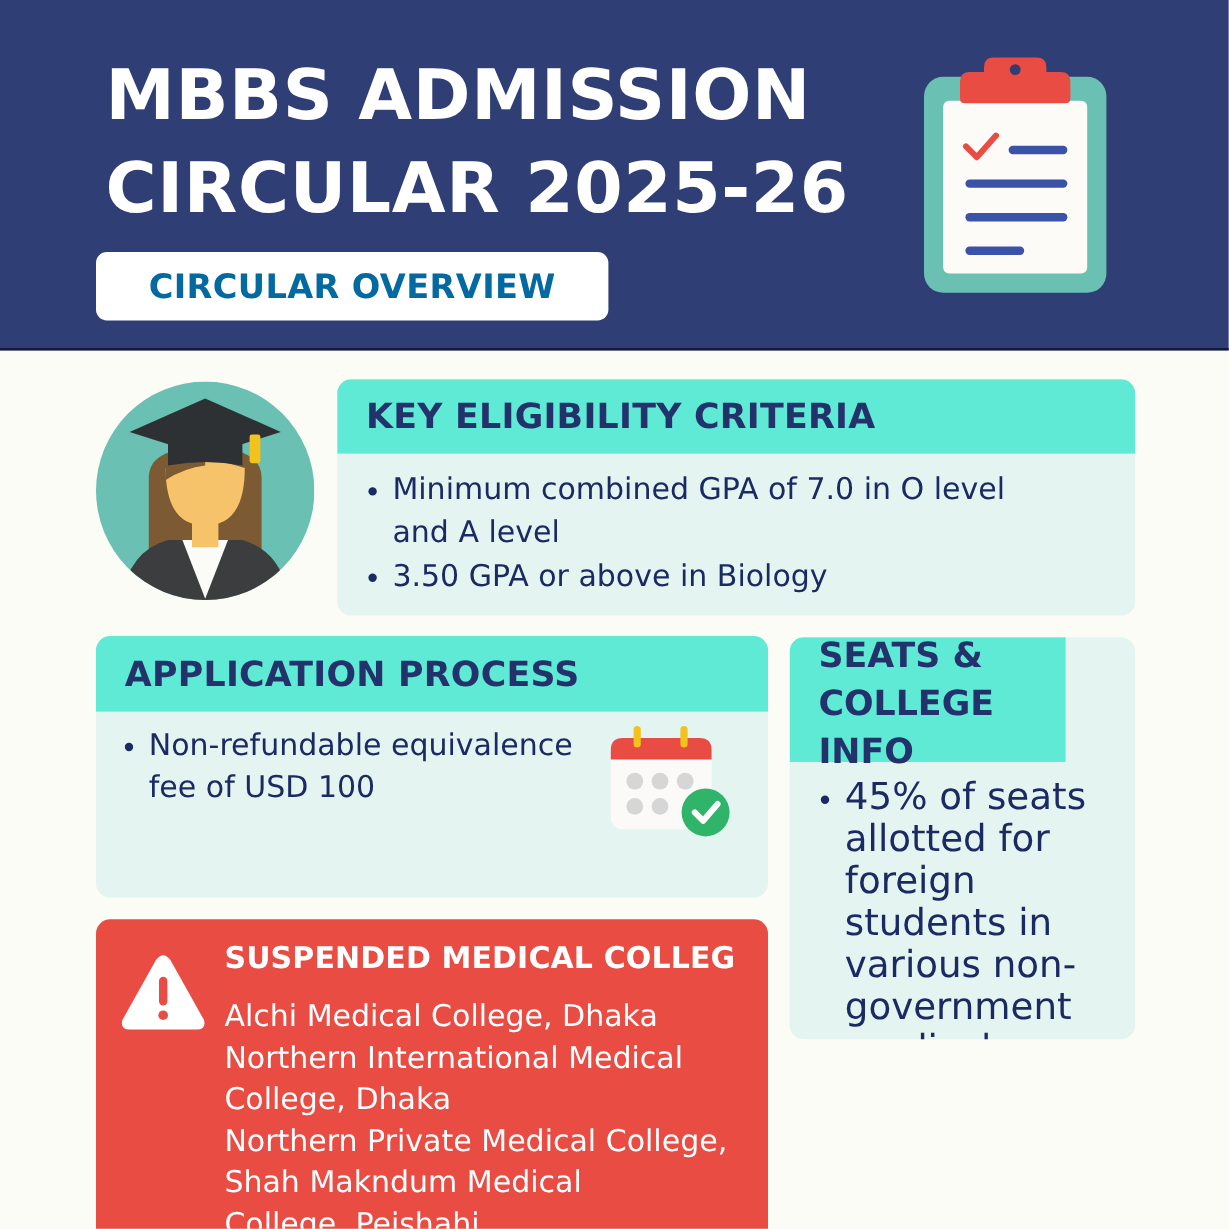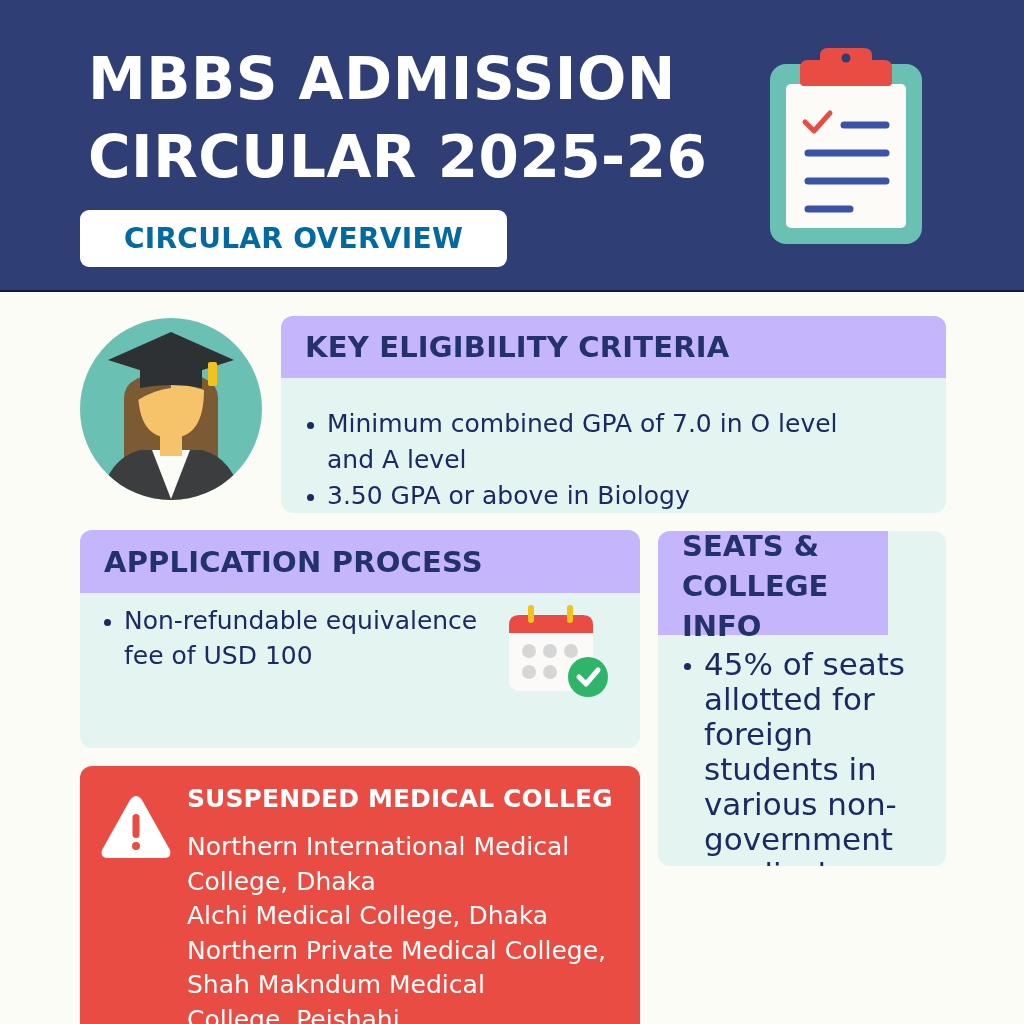--- a/index.html
+++ b/index.html
@@ -26,35 +26,35 @@
     display: flex; align-items: center; justify-content: center;
     color: #0369a1; font-weight: bold; font-size: 28px; letter-spacing: 0.3px;
   }
   .clipboard { position: absolute; left: 768px; top: 46px; width: 156px; height: 200px; }
 
   .card {
     position: absolute; border-radius: 12px; overflow: hidden;
     background: #e4f4f0;
   }
   .card-head {
-    background: #c4b5fd; color: #23326a; font-weight: bold;
+    background: #5eead4; color: #23326a; font-weight: bold;
     padding-left: 24px; display: flex; align-items: center;
   }
   .card-body { color: #1c2a63; }
   .bullets { list-style: none; }
   .bullets li { position: relative; padding-left: 22px; }
   .bullets li::before {
     content: ""; position: absolute; left: 2px; width: 7px; height: 7px;
     border-radius: 50%; background: #1c2a63;
   }
 
   
   .elig { left: 281px; top: 316px; width: 665px; height: 197px; }
   .elig .card-head { height: 62px; font-size: 29px; letter-spacing: 0.2px; }
-  .elig .card-body { padding: 28px 0 0 24px; font-size: 25px; line-height: 36px; }
+  .elig .card-body { padding: 12px 0 0 24px; font-size: 25px; line-height: 36px; }
   .elig .bullets li::before { top: 16px; }
 
   .avatar { position: absolute; left: 80px; top: 318px; width: 182px; height: 182px; }
 
   
   .app { left: 80px; top: 530px; width: 560px; height: 218px; }
   .app .card-head { height: 63px; font-size: 29px; letter-spacing: 0.2px; }
   .app .card-body { padding: 10px 0 0 22px; font-size: 25px; line-height: 35px; width: 440px; }
   .app .bullets li::before { top: 16px; }
   .calendar { position: absolute; left: 505px; top: 601px; width: 108px; height: 100px; }
@@ -165,18 +165,18 @@
 </section>
 
 <section class="suspended">
   <svg class="warn" viewBox="0 0 72 66">
     <path d="M30 6 Q36 -2 42 6 L70 56 Q72 64 64 64 L8 64 Q0 64 2 56 Z" fill="#ffffff"></path>
     <rect x="32.5" y="20" width="7" height="24" rx="3.5" fill="#e84c43"></rect>
     <circle cx="36" cy="52" r="4" fill="#e84c43"></circle>
   </svg>
   <h2 class="suspended-title">SUSPENDED MEDICAL COLLEG</h2>
   <ul class="suspended-list">
+    <li>Alchi Medical College, Dhaka</li>
     <li style="width:420px">Northern International Medical College, Dhaka</li>
-    <li>Alchi Medical College, Dhaka</li>
     <li>Northern Private Medical College,</li>
     <li style="width:330px">Shah Makndum Medical College, Peishahi</li>
   </ul>
 </section>
 
 </body></html>

